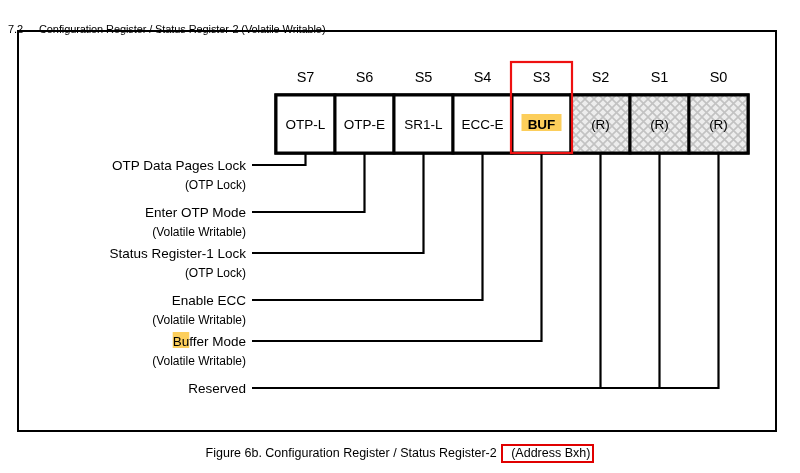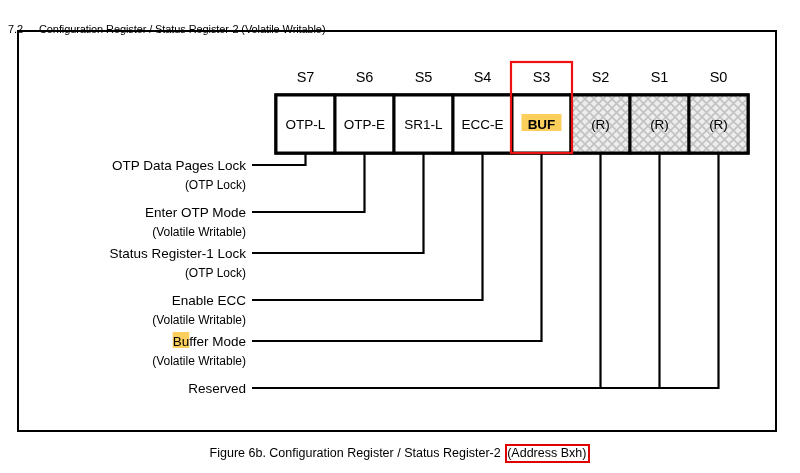--- a/index.html
+++ b/index.html
@@ -39,21 +39,21 @@
     position: absolute;
     left: 0;
     top: 446px;
     width: 800px;
     text-align: center;
     font-size: 12.5px;
     white-space: nowrap;
   }
   #figure-caption .addr-box {
     border: 2px solid #e00000;
-    padding: 0 2px 1px 0;
+    padding: 0 2px 1px 8px;
     margin-left: 1px;
   }
   svg { display: block; }
   .svg-layer {
     position: absolute;
     left: 0;
     top: 0;
   }
   text { font-family: "Liberation Sans", sans-serif; fill: #000; }
   .bit-header { font-size: 14.5px; text-anchor: middle; }

